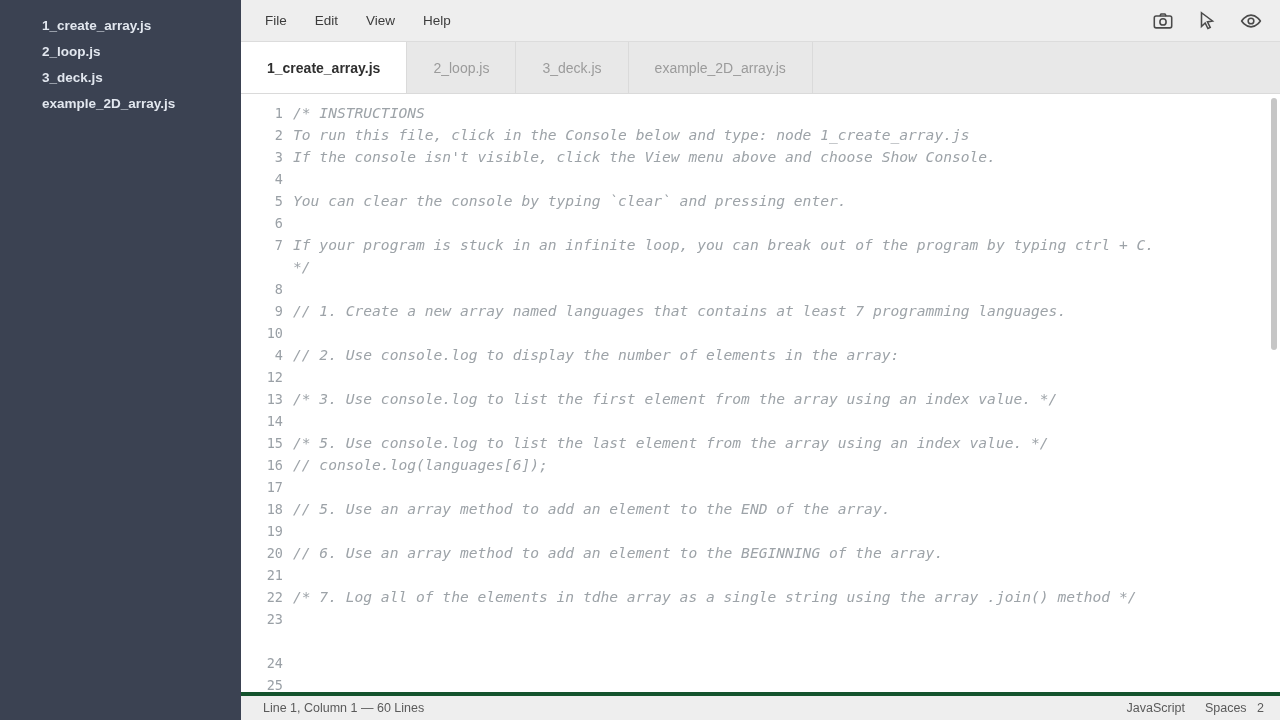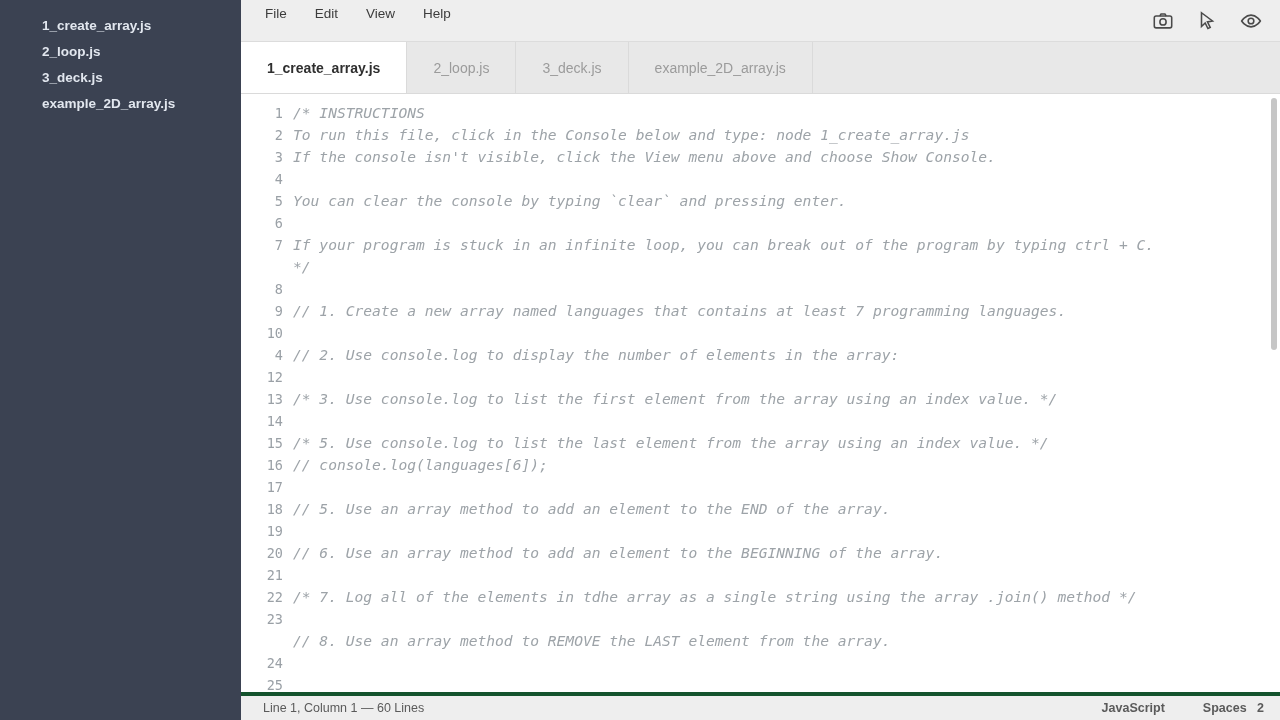--- a/index.html
+++ b/index.html
@@ -81,20 +81,21 @@
     background: #ffffff;
     min-width: 0;
   }
 
   
   #menubar {
     height: 42px;
     background: #eeeeee;
     border-bottom: 1px solid #dcdcdc;
     display: flex;
+    align-items: center;
     padding-left: 10px;
     flex: 0 0 42px;
   }
   .menu-item {
     font-size: 13.5px;
     color: #3c3c3c;
     padding: 6px 14px;
     cursor: default;
     border-radius: 2px;
   }
@@ -199,21 +200,21 @@
     flex: 0 0 28px;
     background: #eeeeee;
     border-top: 4px solid #14532d;
     display: flex;
     align-items: center;
     font-size: 12.5px;
     color: #5a5a5a;
     padding: 0 16px 0 22px;
   }
   .status-left { flex: 1 1 auto; }
-  .status-right { display: flex; gap: 38px; font-weight: bold; }
+  .status-right { display: flex; gap: 20px; }
   .status-seg { cursor: default; }
 </style>
 </head>
 <body>
 
 <div id="app">
 
   <div id="sidebar">
     <div class="file-item">1_create_array.js</div>
     <div class="file-item">2_loop.js</div>
@@ -308,21 +309,20 @@
           <div class="codeline empty"></div>
           <div class="codeline">/* 5. Use console.log to list the last element from the array using an index value. */</div>
           <div class="codeline">// console.log(languages[6]);</div>
           <div class="codeline empty"></div>
           <div class="codeline">// 5. Use an array method to add an element to the END of the array.</div>
           <div class="codeline empty"></div>
           <div class="codeline">// 6. Use an array method to add an element to the BEGINNING of the array.</div>
           <div class="codeline empty"></div>
           <div class="codeline">/* 7. Log all of the elements in tdhe array as a single string using the array .join() method */</div>
           <div class="codeline empty"></div>
-          <div class="codeline">// 8. Use an array method to REMOVE the LAST element from the array.</div>
         </div>
       </div>
       <div id="scrollbar-track">
         <div id="scrollbar-thumb"></div>
       </div>
     </div>
 
     <div id="statusbar">
       <div class="status-left status-seg">Line 1, Column 1 — 60 Lines</div>
       <div class="status-right">

